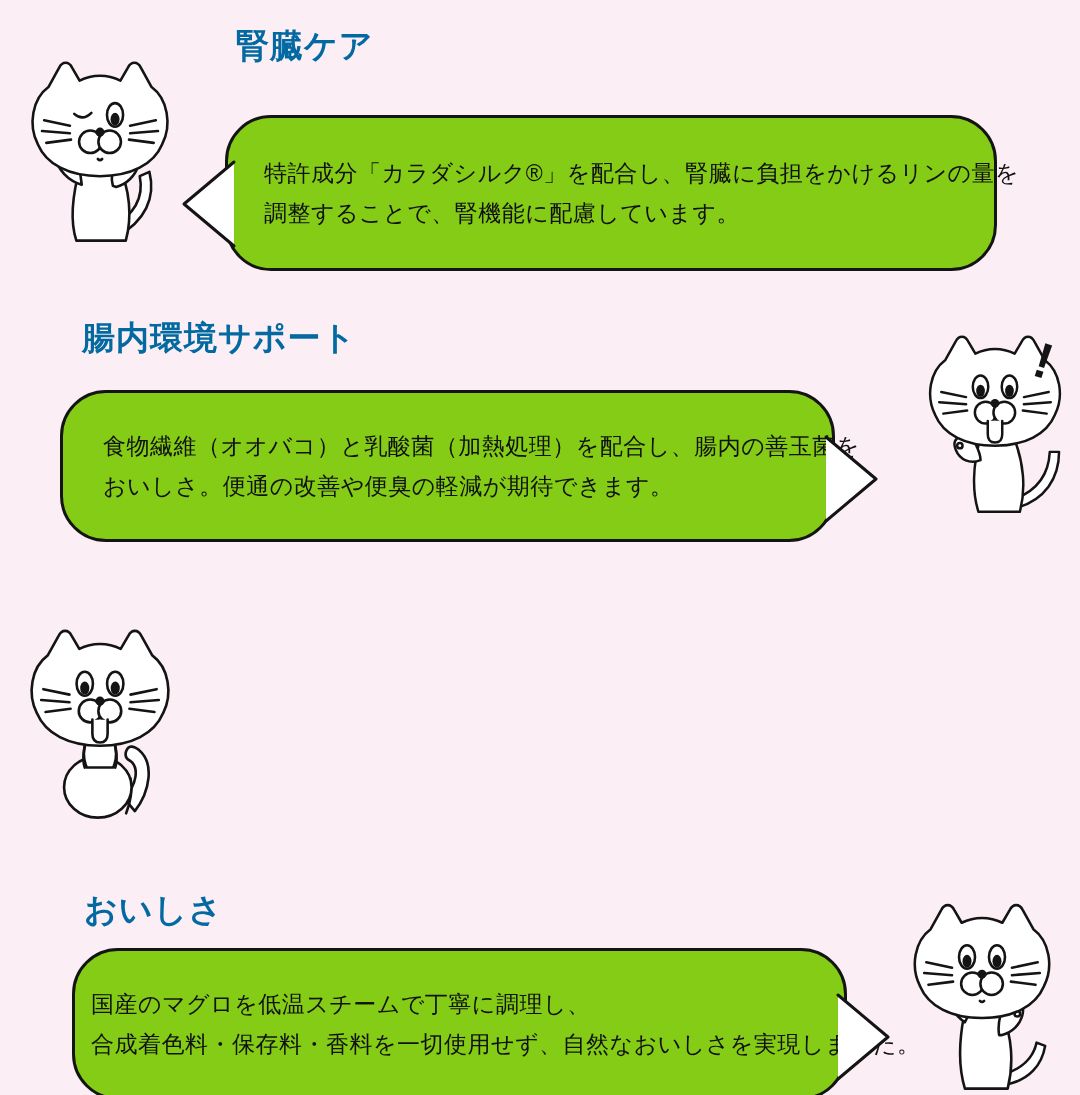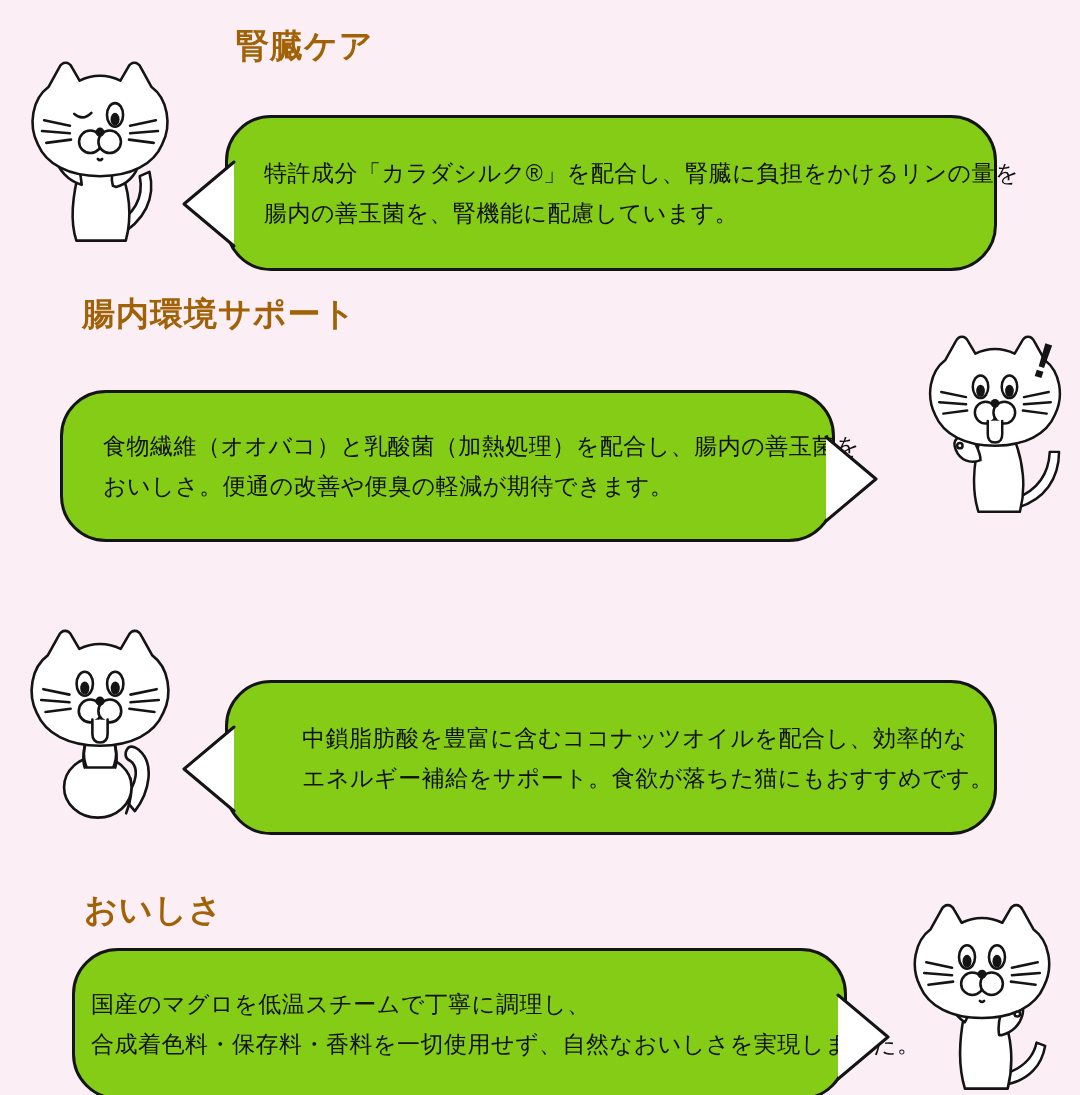--- a/index.html
+++ b/index.html
@@ -14,21 +14,21 @@
     margin:0 auto;
     background:#fbeef5;
     overflow:hidden;
   }
   .heading{
     position:absolute;
     margin:0;
     font-size:33px;
     font-weight:700;
     letter-spacing:1px;
-    color:#a16207;
+    color:#0369a1;
     white-space:nowrap;
   }
   .bubble{
     position:absolute;
     background:#84cc16;
     border:3px solid #141414;
     border-radius:46px;
     box-sizing:border-box;
     display:flex;
     flex-direction:column;
@@ -87,24 +87,24 @@
       <path class="ln nofill" d="M28 58 L52 63 M26 68 L52 70 M30 79 L53 76 M132 58 L108 63 M134 68 L108 70 M130 79 L107 76"></path>
       <path class="ln nofill" d="M78 94 q2 2 4 0"></path>
     </svg>
   </div>
 
   <div class="bubble" style="left:225px;top:80px;width:772px;height:156px;padding-left:36px;">
     <svg class="tail left" width="58" height="92" viewBox="0 0 58 92">
       <path d="M55 4 L5 46 L55 88" fill="#ffffff" stroke="#141414" stroke-width="3" stroke-linejoin="round" stroke-linecap="round"></path>
     </svg>
     <div class="text">特許成分「カラダシルク®」を配合し、腎臓に負担をかけるリンの量を</div>
-    <div class="text">腸内の善玉菌を、腎機能に配慮しています。</div>
+    <div class="text">調整することで、腎機能に配慮しています。</div>
   </div>
 
-  <h2 class="heading" style="left:82px;top:292px;">腸内環境サポート</h2>
+  <h2 class="heading" style="left:82px;top:316px;">腸内環境サポート</h2>
 
   <div class="bubble" style="left:60px;top:355px;width:775px;height:152px;padding-left:40px;">
     <svg class="tail right" width="58" height="92" viewBox="0 0 58 92">
       <path d="M3 4 L53 46 L3 88" fill="#ffffff" stroke="#141414" stroke-width="3" stroke-linejoin="round" stroke-linecap="round"></path>
     </svg>
     <div class="text">食物繊維（オオバコ）と乳酸菌（加熱処理）を配合し、腸内の善玉菌を</div>
     <div class="text">おいしさ。便通の改善や便臭の軽減が期待できます。</div>
   </div>
 
   <div class="cat" style="left:912px;top:332px;">
@@ -143,27 +143,20 @@
       <ellipse class="ln wfill" cx="94" cy="53" rx="7.5" ry="11"></ellipse>
         <ellipse class="blk" cx="94" cy="57" rx="4.2" ry="6"></ellipse>
       <circle class="ln wfill" cx="71" cy="78" r="10.5"></circle>
         <circle class="ln wfill" cx="89" cy="78" r="10.5"></circle>
       <circle class="blk" cx="80" cy="69" r="4.2"></circle>
       <path class="ln wfill" d="M73 86 L73 99 Q73 107 80 107 Q87 107 87 99 L87 86"></path>
       <path class="ln nofill" d="M28 58 L52 63 M26 68 L52 70 M30 79 L53 76 M132 58 L108 63 M134 68 L108 70 M130 79 L107 76"></path>
     </svg>
   </div>
 
-  <div class="bubble" style="left:225px;top:645px;width:772px;height:155px;padding-left:74px;">
-    <svg class="tail left" width="58" height="92" viewBox="0 0 58 92">
-      <path d="M55 4 L5 46 L55 88" fill="#ffffff" stroke="#141414" stroke-width="3" stroke-linejoin="round" stroke-linecap="round"></path>
-    </svg>
-    <div class="text">中鎖脂肪酸を豊富に含むココナッツオイルを配合し、効率的な</div>
-    <div class="text">エネルギー補給をサポート。食欲が落ちた猫にもおすすめです。</div>
-  </div>
 
   <h2 class="heading" style="left:84px;top:864px;margin-top:24px;">おいしさ</h2>
 
   <div class="bubble" style="left:72px;top:913px;width:775px;height:152px;padding-left:16px;">
     <svg class="tail right" width="58" height="92" viewBox="0 0 58 92">
       <path d="M3 4 L53 46 L3 88" fill="#ffffff" stroke="#141414" stroke-width="3" stroke-linejoin="round" stroke-linecap="round"></path>
     </svg>
     <div class="text">国産のマグロを低温スチームで丁寧に調理し、</div>
     <div class="text">合成着色料・保存料・香料を一切使用せず、自然なおいしさを実現しました。</div>
   </div>

